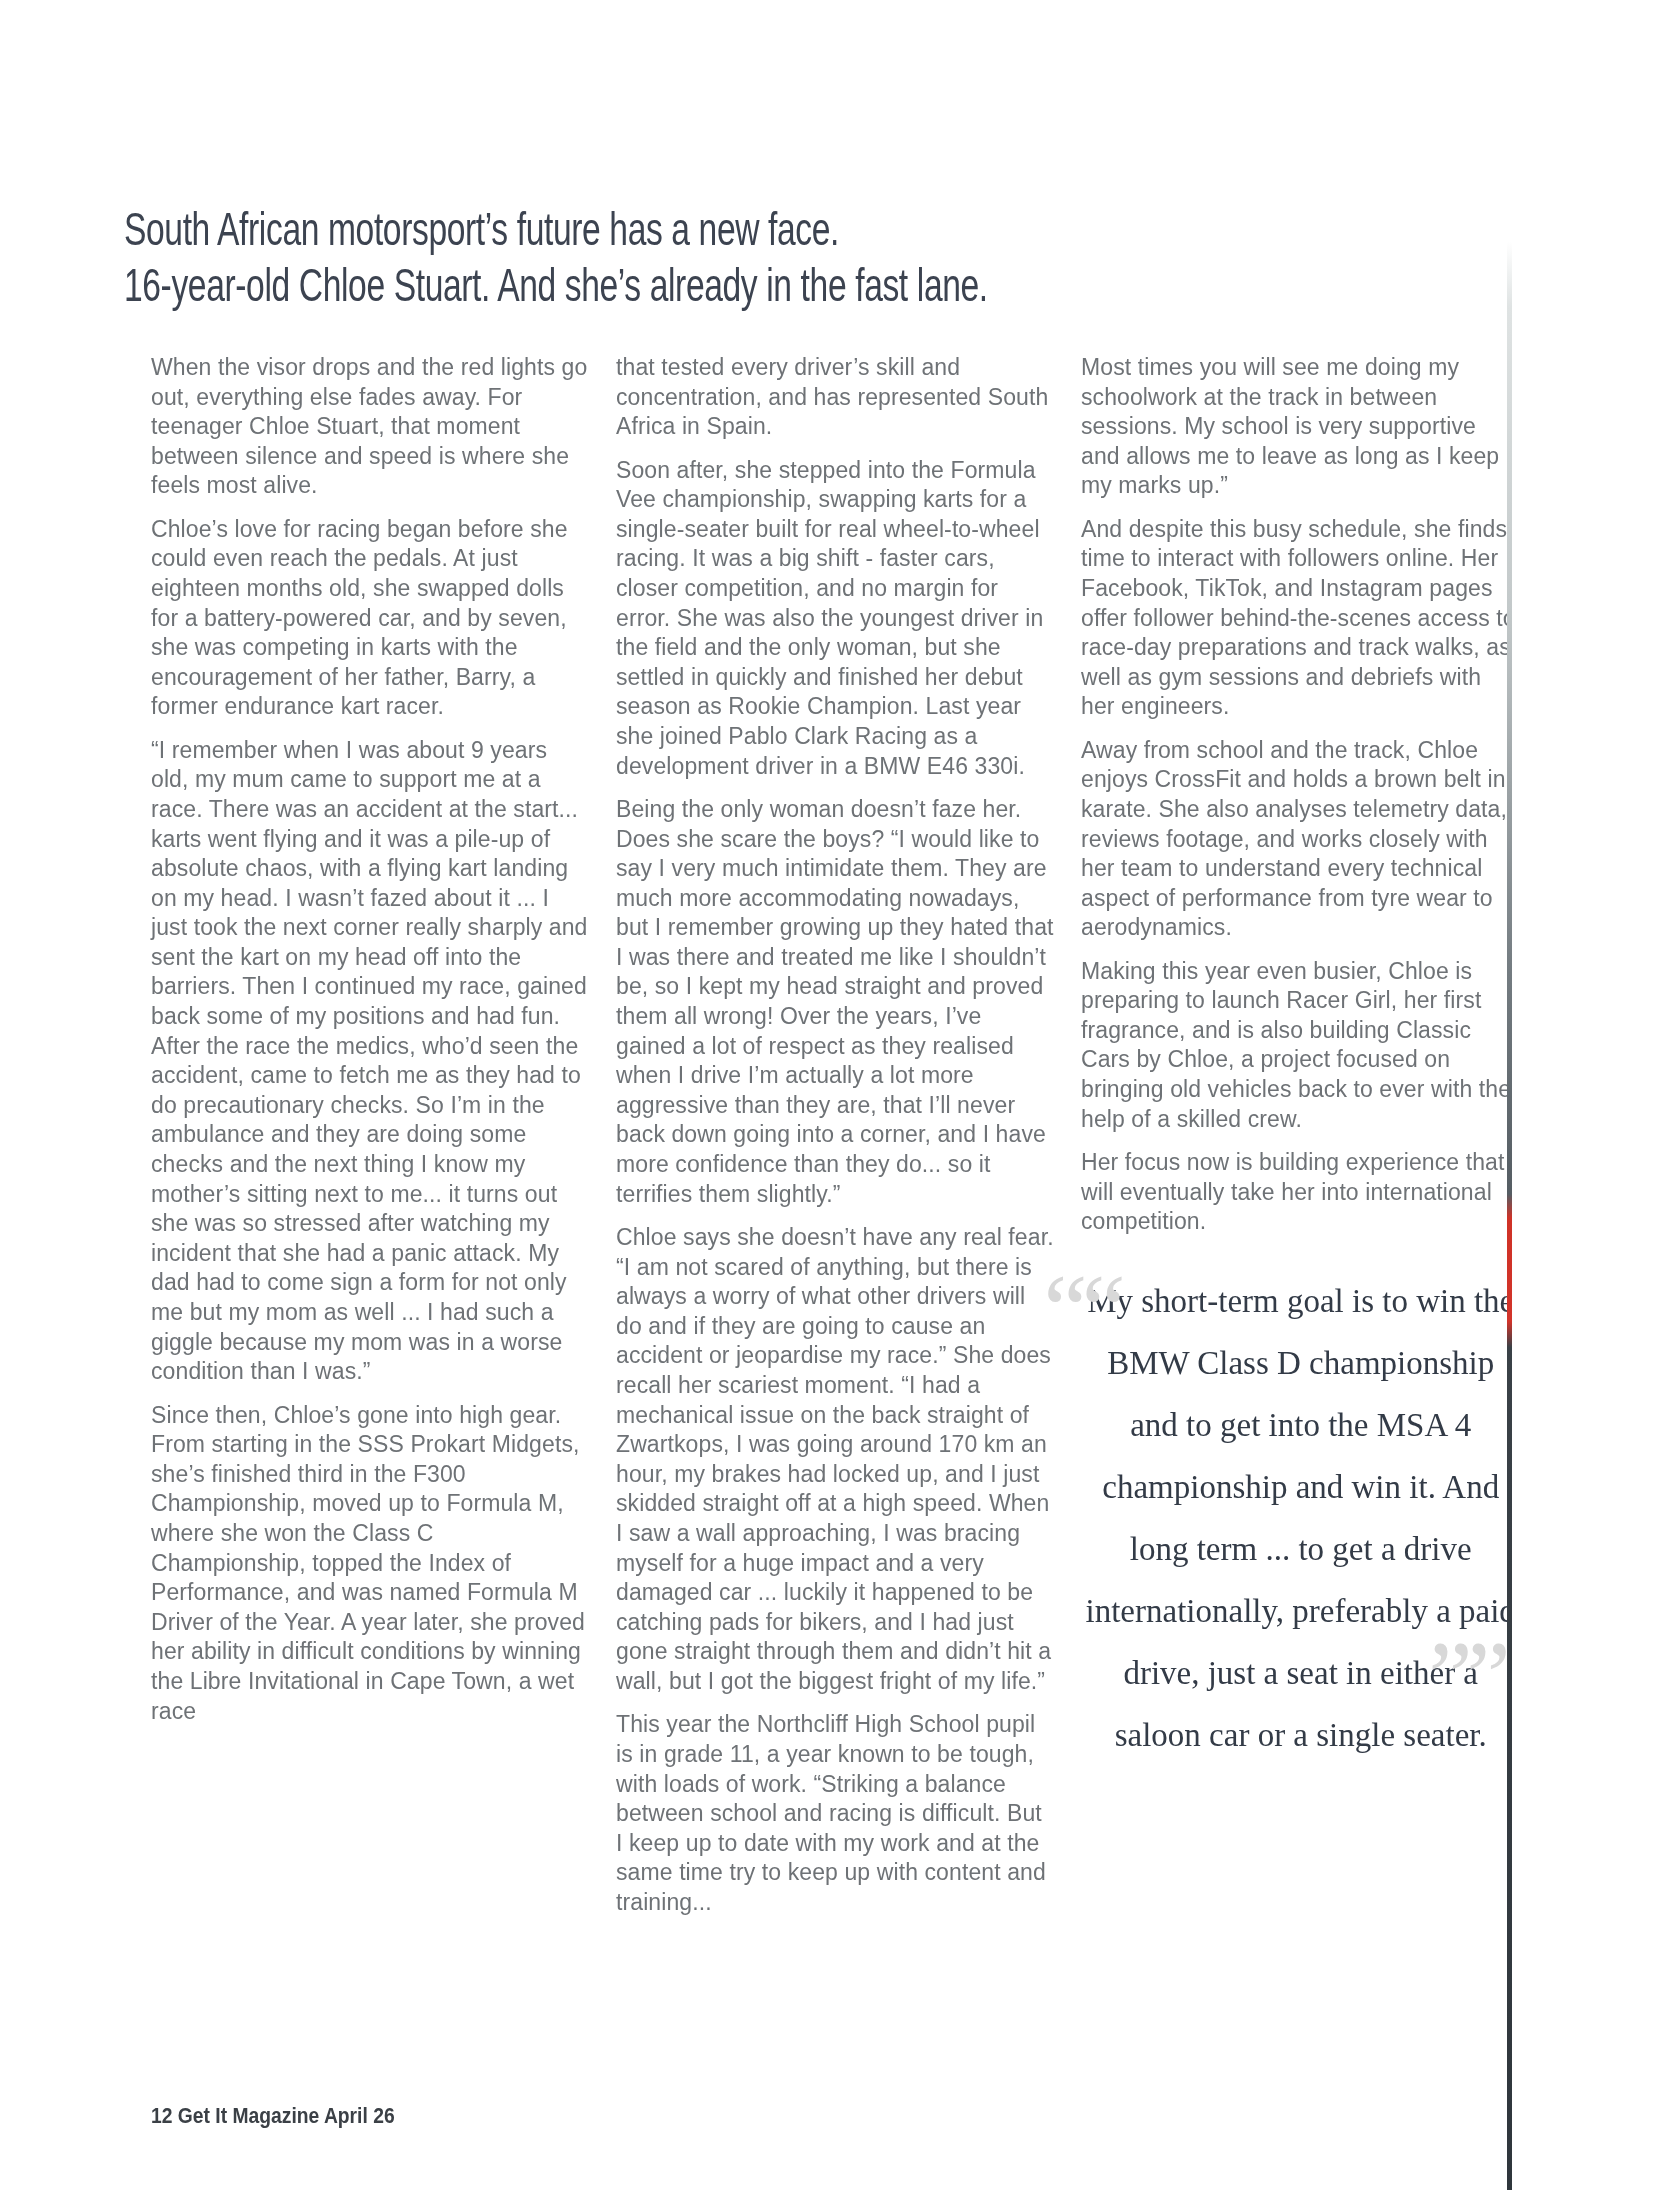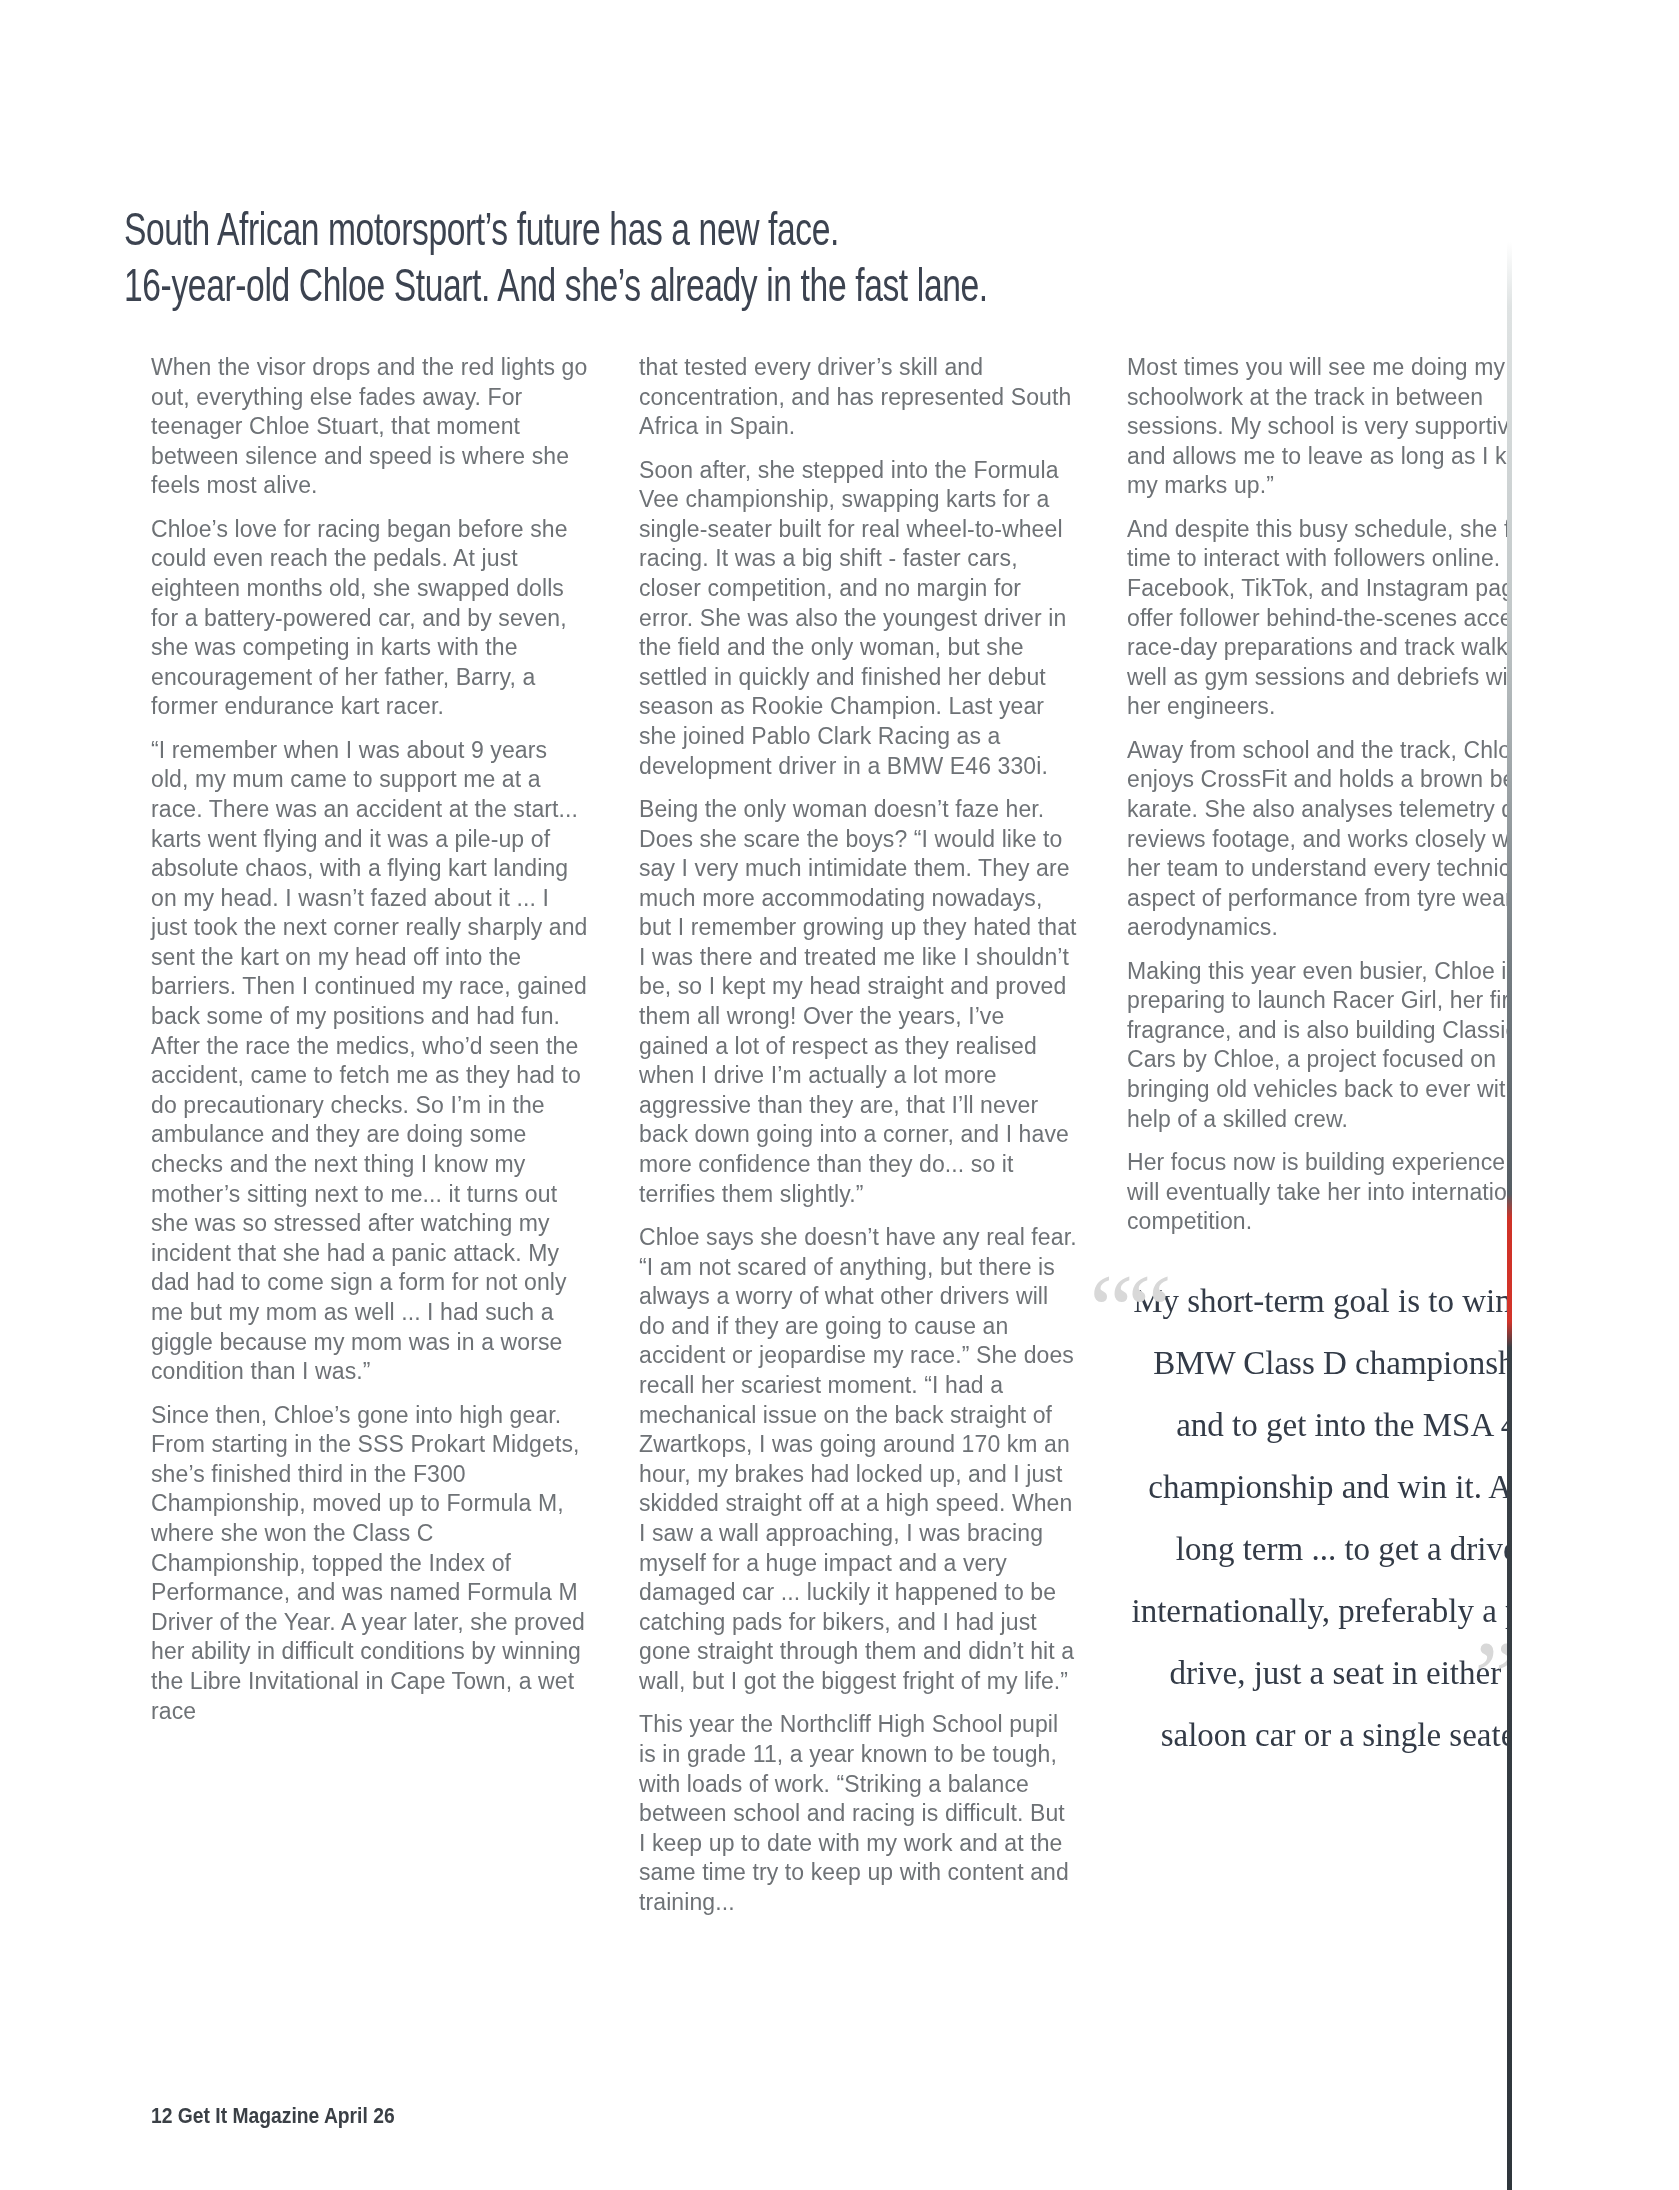--- a/index.html
+++ b/index.html
@@ -24,21 +24,21 @@
     transform-origin:left top;
   }
 
   
   .columns{
     position:absolute;
     left:151px;
     top:353px;
     width:1396px;
     display:flex;
-    gap:50px;
+    gap:27px;
     align-items:flex-start;
   }
   .col{width:438px;flex:0 0 438px;}
   .col p{
     margin:0 0 13.8px 0;
     font-size:23px;
     line-height:29.6px;
     color:#6e7276;
     letter-spacing:0.1px;
   }

